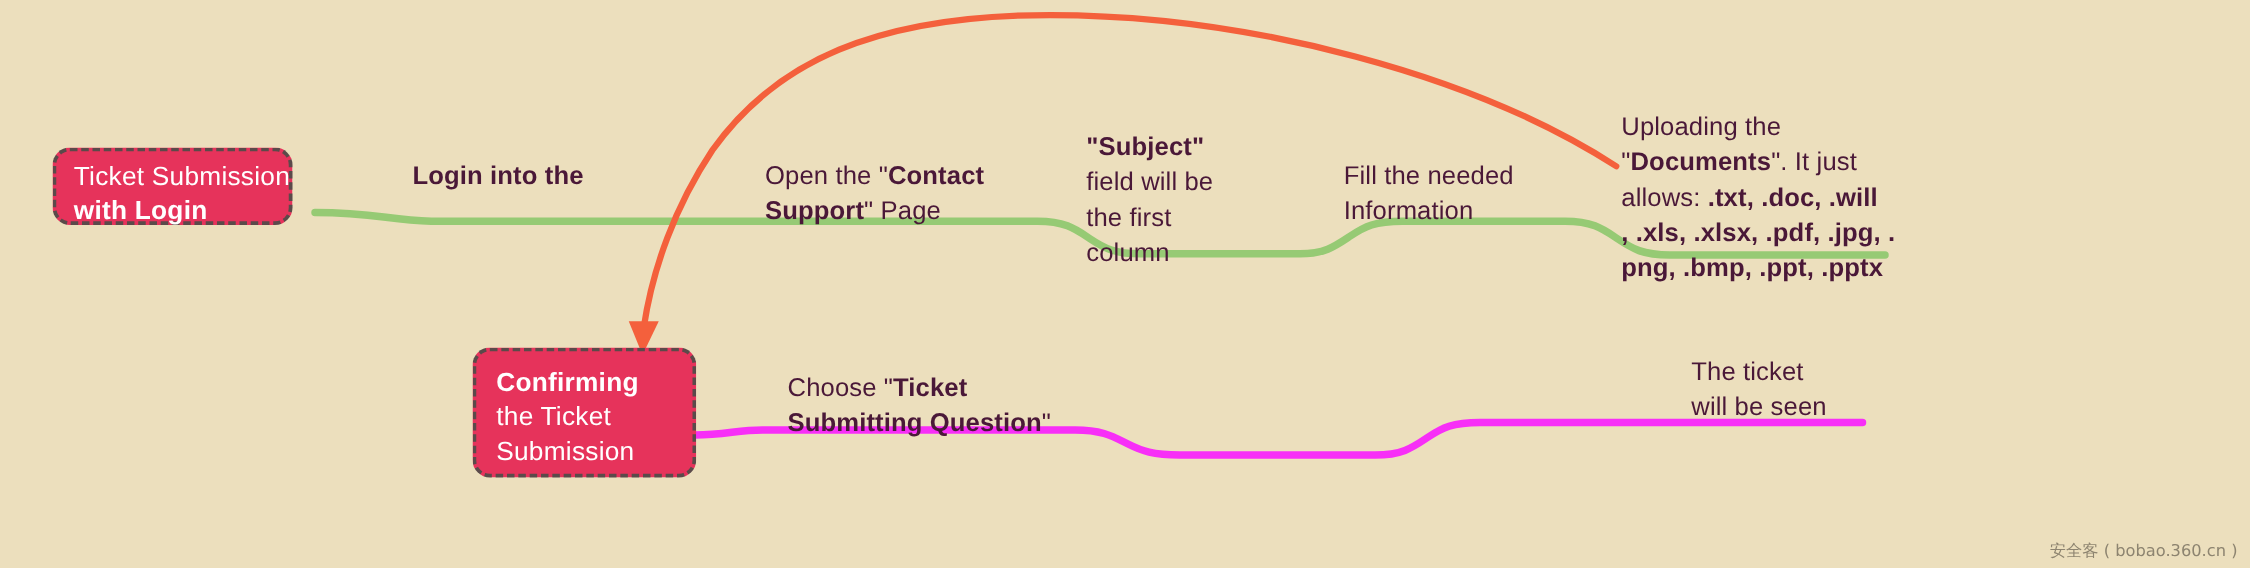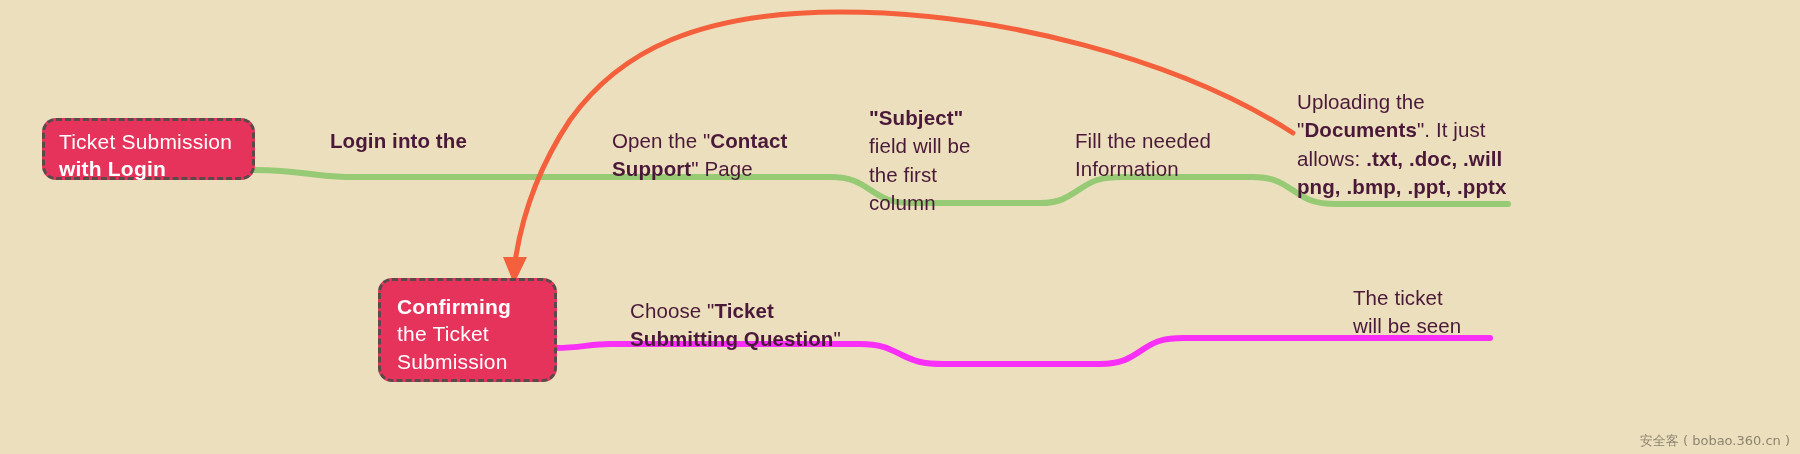--- a/index.html
+++ b/index.html
@@ -20,21 +20,21 @@
     border-radius:14px;
     color:#ffffff;
     box-sizing:border-box;
     line-height:1.30;
     letter-spacing:.2px;
   }
   .node .ln{display:block;white-space:nowrap;}
   .node .b{font-weight:bold;}
 
   #node-login{
-    left:42px;top:118px;width:213px;height:62px;
+    left:42px;top:118px;width:192px;height:62px;
     padding:7px 14px 0 14px;font-size:21px;
   }
   #node-confirm{
     left:378px;top:278px;width:179px;height:104px;
     padding:12px 16px 0 16px;font-size:21px;
   }
 
   .lbl{
     position:absolute;
     color:#4a1838;
@@ -126,20 +126,21 @@
       <span class="ln"><span>column</span></span>
     </div>
   <div class="lbl" id="lbl-fill">
       <span class="ln"><span>Fill the needed</span></span>
       <span class="ln"><span>Information</span></span>
     </div>
   <div class="lbl" id="lbl-upload">
       <span class="ln"><span>Uploading the</span></span>
       <span class="ln"><span>"</span><span class="b">Documents</span><span>". It just</span></span>
       <span class="ln"><span>allows: </span><span class="b">.txt, .doc, .will</span></span>
+      <span class="ln"><span class="b">, .xls, .xlsx, .pdf, .jpg, .</span></span>
       <span class="ln"><span class="b">png, .bmp, .ppt, .pptx</span></span>
     </div>
 
   <div class="lbl" id="lbl-choose">
       <span class="ln"><span>Choose "</span><span class="b">Ticket</span></span>
       <span class="ln"><span class="b">Submitting Question</span><span>"</span></span>
     </div>
   <div class="lbl" id="lbl-seen">
       <span class="ln"><span>The ticket</span></span>
       <span class="ln"><span>will be seen</span></span>

